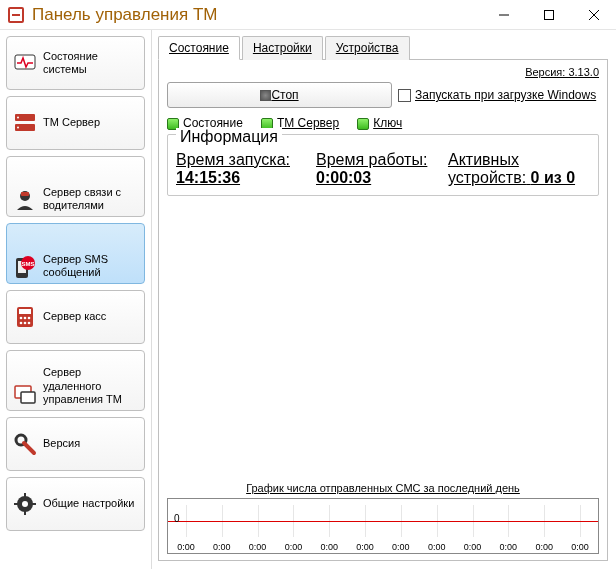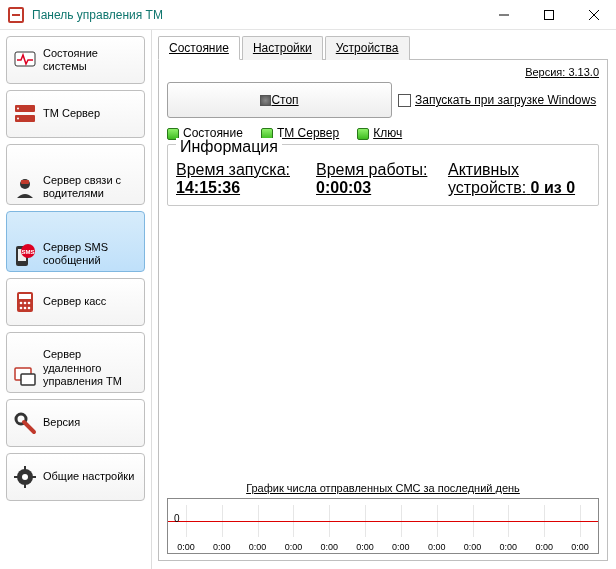--- a/index.html
+++ b/index.html
@@ -1,46 +1,46 @@
 <!DOCTYPE html>
 <html><head>
 <meta charset="utf-8">
 <style>
 * { box-sizing: border-box; margin: 0; padding: 0; font-family: "Segoe UI", Tahoma, sans-serif; }
 body { background: #fff; width: 616px; height: 569px; overflow: hidden; }
 
 .titlebar { height: 30px; display: flex; align-items: center; border-bottom: 1px solid #e5e5e5; }
 .titlebar .app-icon { width: 16px; height: 16px; margin: 0 8px; border: 2px solid #c0392b; border-radius: 2px; position: relative; }
 .titlebar .app-icon::after { content: ""; position: absolute; left: 2px; right: 2px; top: 5px; height: 2px; background: #c0392b; }
-.titlebar .title { font-size: 12px; flex: 1; color: #0f766e; }
+.titlebar .title { font-size: 17px; flex: 1; color: #a16207; }
 .win-btns { display: flex; }
 .win-btn { width: 45px; height: 30px; display: flex; align-items: center; justify-content: center; font-size: 10px; }
 .win-btn svg { display:block; }
 
 .body { display: flex; height: 539px; }
 
 .sidebar { width: 152px; padding: 6px; border-right: 1px solid #ddd; display: flex; flex-direction: column; gap: 6px; }
-.nav-item { border: 1px solid #bfbfbf; border-radius: 4px; background: linear-gradient(#fff,#f4f4f4); height: 48px; display: flex; align-items: center; padding: 4px 6px; gap: 6px; font-size: 11px; line-height: 1.2; cursor: pointer; }
+.nav-item { border: 1px solid #bfbfbf; border-radius: 4px; background: linear-gradient(#fff,#f4f4f4); height: 54px; display: flex; align-items: center; padding: 4px 6px; gap: 6px; font-size: 11px; line-height: 1.2; cursor: pointer; }
 .nav-item.tall { height: 61px; align-items: flex-end; }
 .nav-item.selected { background: linear-gradient(#d7ecfb,#bfe0fa); border-color: #7fb7e0; }
 .nav-icon { width: 24px; height: 24px; flex-shrink: 0; display:flex; align-items:center; justify-content:center; }
 .nav-label { text-align: left; }
 
 .main { flex: 1; padding: 6px 8px 8px 6px; display: flex; flex-direction: column; text-decoration: underline; }
 
 .tabs { display: flex; border-bottom: 1px solid #bfbfbf; font-size: 12px; }
 .tab { padding: 4px 10px; border: 1px solid #bfbfbf; border-bottom: none; background: #f3f3f3; margin-right: 2px; margin-bottom: -1px; cursor: pointer; border-top-left-radius:2px; border-top-right-radius:2px;}
 .tab.active { background: #fff; border-bottom: 1px solid #fff; }
 
 .content { border: 1px solid #bfbfbf; border-top: none; padding: 6px 8px; flex: 1; display:flex; flex-direction:column; }
 
 .version { text-align: right; font-size: 11px; color: #000; margin-bottom: 4px; }
 
 .row-controls { display: flex; gap: 6px; align-items: center; margin-bottom: 6px; }
-.stop-btn { flex: 0 0 225px; height: 36px; border: 1px solid #a0a0a0; border-radius: 3px; background: linear-gradient(#fff,#ededed); display:flex; align-items:center; justify-content:center; font-size:12px; cursor:pointer; }
+.stop-btn { flex: 0 0 225px; height: 26px; border: 1px solid #a0a0a0; border-radius: 3px; background: linear-gradient(#fff,#ededed); display:flex; align-items:center; justify-content:center; font-size:12px; cursor:pointer; }
 .stop-glyph { width: 11px; height: 11px; border:1px solid #555; background: radial-gradient(#888,#555); }
 .checkbox { display:flex; align-items:center; gap:4px; font-size:12px; }
 .checkbox .box { width:13px; height:13px; border:1px solid #555; background:#fff; }
 
 .status-row { display:flex; gap:18px; font-size:12px; margin: 2px 0 2px 0; align-items:center;}
 .led { width:12px; height:12px; border:1px solid #2a7a1a; border-radius:2px; background: linear-gradient(#8ef06a,#3dbb20); display:inline-block; margin-right:4px; vertical-align:middle;}
 .fieldset { border:1px solid #c8c8c8; border-radius:2px; padding: 6px 8px 8px 8px; margin-top:2px; font-size:16px; }
 .fieldset .legend { position: relative; top:-13px; background:#fff; padding:0 4px; display:inline-block; }
 .info-row { display:flex; gap:12px; margin-top:-8px; }
 .info-row .v { font-weight:bold; }

